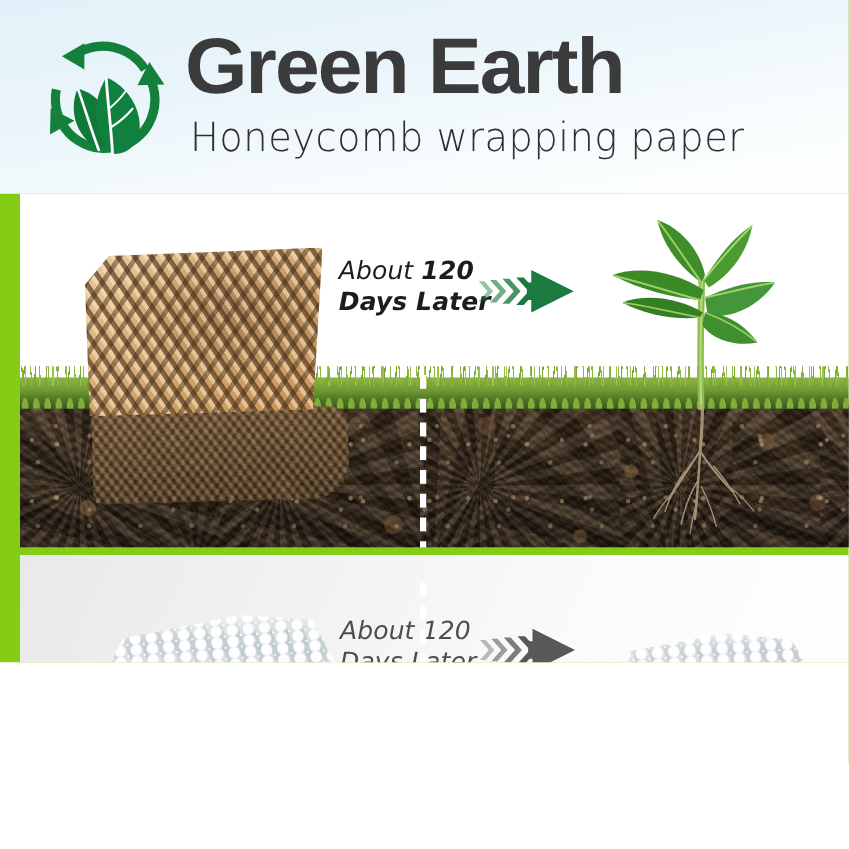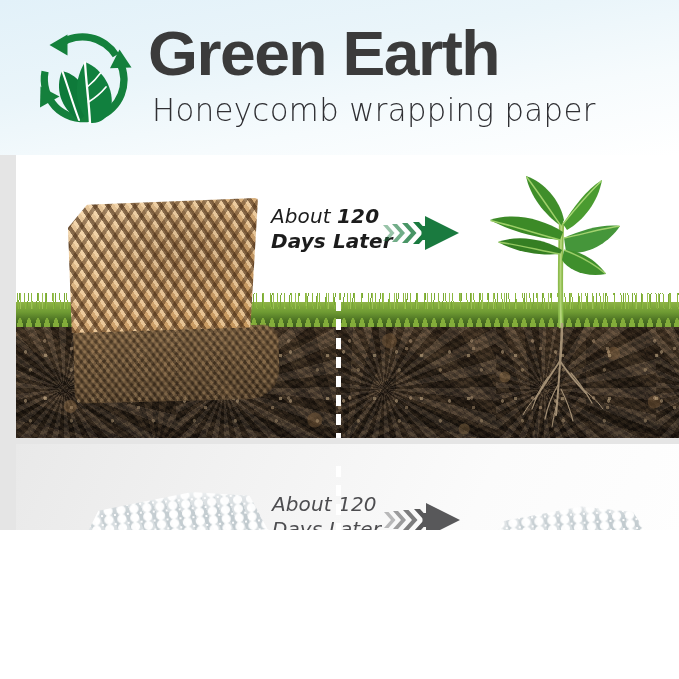--- a/index.html
+++ b/index.html
@@ -4,21 +4,21 @@
 <style>
   html,body{margin:0;padding:0;background:#fff;}
   body{
     font-family:"Liberation Sans", sans-serif;
     -webkit-font-smoothing:antialiased;
   }
   .canvas{
     position:relative;
     width:679px;height:530px;
     overflow:hidden;
-    background:#e5e5e5;
+    background:#84cc16;
   }
 
   
   .header{
     position:absolute;left:0;top:0;width:679px;height:155px;
     background:linear-gradient(170deg,#e2f1f9 0%,#eaf5fa 38%,#f6fbfd 68%,#ffffff 100%);
   }
   .logo-mark{
     position:absolute;left:27px;top:24px;width:110px;height:108px;
   }

